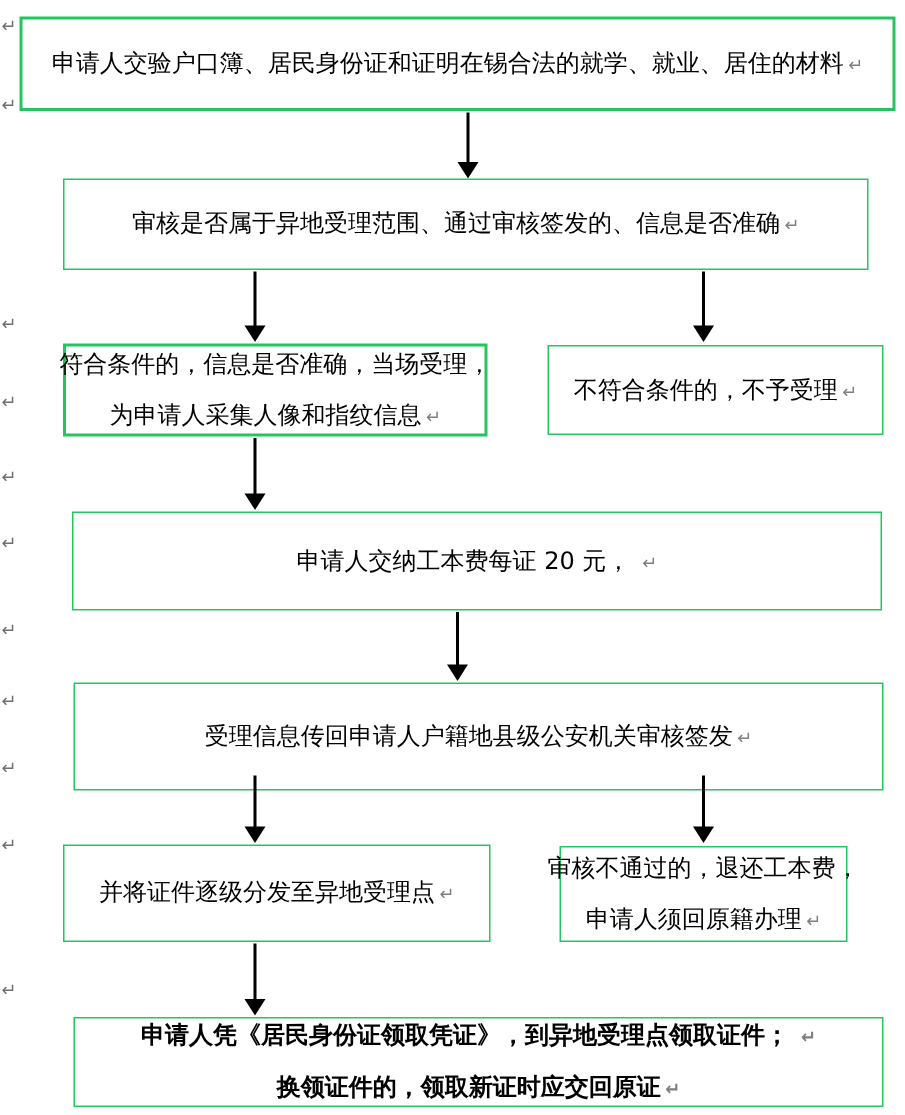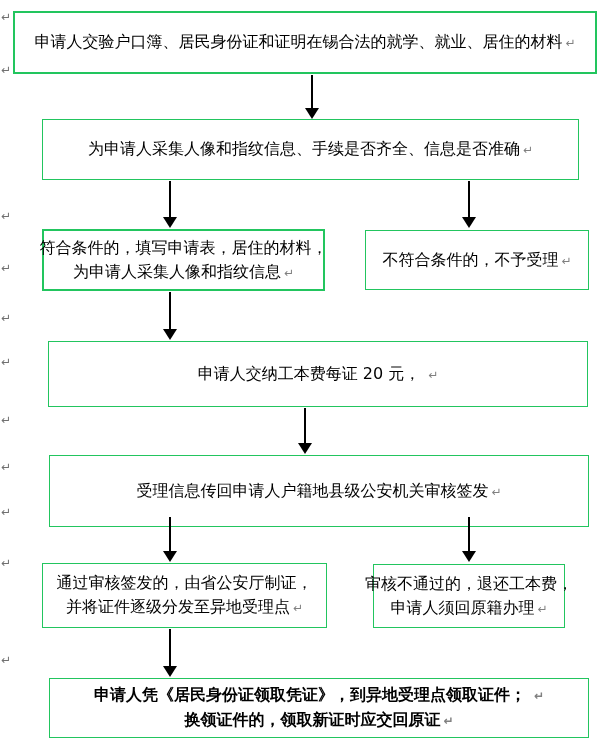--- a/index.html
+++ b/index.html
@@ -16,21 +16,21 @@
     position:absolute;
     box-sizing:border-box;
     border:1px solid #22c55e;
     background:#ffffff;
     display:flex;
     flex-direction:column;
     justify-content:center;
     align-items:center;
     text-align:center;
     font-size:16px;
-    line-height:24px;
+    line-height:34px;
   }
   .b1{left:13px;top:11px;width:584px;height:63px;border-width:2px;}
   .b2{left:42px;top:119px;width:537px;height:61px;}
   .b3{left:42px;top:229px;width:283px;height:62px;border-width:2px;}
   .b4{left:365px;top:230px;width:224px;height:60px;}
   .b5{left:48px;top:341px;width:540px;height:66px;}
   .b6{left:49px;top:455px;width:540px;height:72px;}
   .b7{left:42px;top:563px;width:285px;height:65px;}
   .b8{left:373px;top:564px;width:192px;height:64px;}
   .b9{left:49px;top:678px;width:540px;height:60px;font-weight:bold;}
@@ -92,34 +92,34 @@
   <div class="box b1">
     <div class="bline"><span>申请人交验户口簿、居民身份证和证明在锡合法的就学、就业、居住的材料</span><span class="eol">↵</span></div>
   </div>
 
   <div class="arrow a1">
       <div class="shaft"></div>
       <div class="head"></div>
     </div>
 
   <div class="box b2">
-    <div class="bline"><span>为申请人采集人像和指纹信息、手续是否齐全、信息是否准确</span><span class="eol">↵</span></div>
+    <div class="bline"><span>审核是否属于异地受理范围、通过审核签发的、信息是否准确</span><span class="eol">↵</span></div>
   </div>
 
   <div class="arrow a2">
       <div class="shaft"></div>
       <div class="head"></div>
     </div>
   <div class="arrow a3">
       <div class="shaft"></div>
       <div class="head"></div>
     </div>
 
   <div class="box b3">
-    <div class="bline"><span>符合条件的，填写申请表，居住的材料，</span></div>
+    <div class="bline"><span>符合条件的，信息是否准确，当场受理，</span></div>
     <div class="bline"><span>为申请人采集人像和指纹信息</span><span class="eol">↵</span></div>
   </div>
 
   <div class="box b4">
     <div class="bline"><span>不符合条件的，不予受理</span><span class="eol">↵</span></div>
   </div>
 
   <div class="arrow a4">
       <div class="shaft"></div>
       <div class="head"></div>
@@ -141,21 +141,20 @@
   <div class="arrow a6">
       <div class="shaft"></div>
       <div class="head"></div>
     </div>
   <div class="arrow a7">
       <div class="shaft"></div>
       <div class="head"></div>
     </div>
 
   <div class="box b7">
-    <div class="bline"><span>通过审核签发的，由省公安厅制证，</span></div>
     <div class="bline"><span>并将证件逐级分发至异地受理点</span><span class="eol">↵</span></div>
   </div>
 
   <div class="box b8">
     <div class="bline"><span>审核不通过的，退还工本费，</span></div>
     <div class="bline"><span>申请人须回原籍办理</span><span class="eol">↵</span></div>
   </div>
 
   <div class="arrow a8">
       <div class="shaft"></div>

